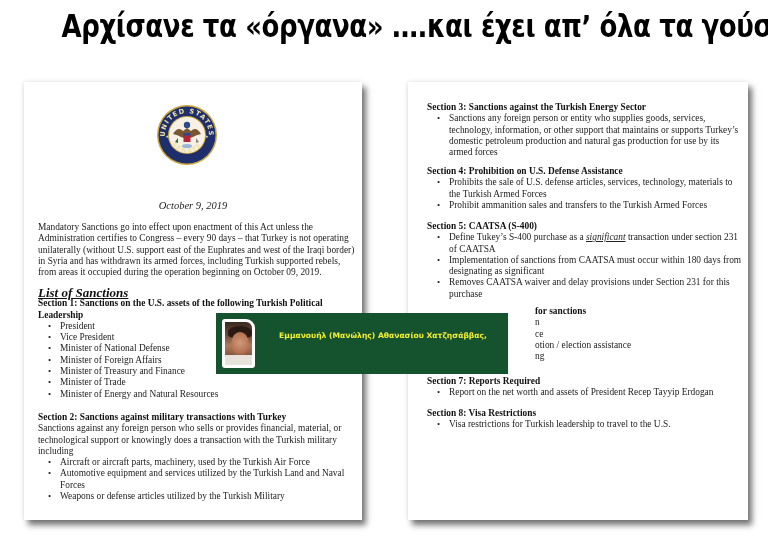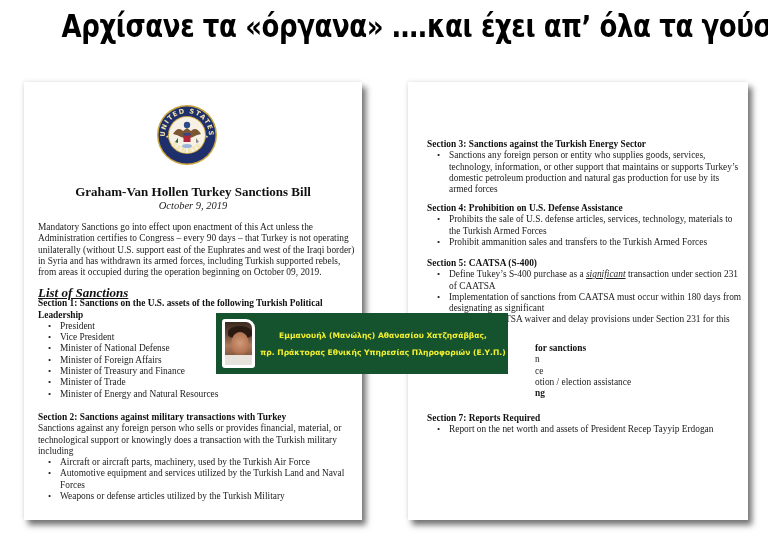--- a/index.html
+++ b/index.html
@@ -51,21 +51,21 @@
       font-size: 9.4px; line-height: 11.3px; color: #222;
     }
     ul.bullets li::before {
       content: "•"; position: absolute; left: 10px; top: 0; font-size: 9px;
     }
 
     .lp-intro { position: absolute; left: 14px; top: 140px; width: 318px; }
     .lp-list { position: absolute; left: 14px; top: 205px; width: 318px; }
     .lp-s2 { position: absolute; left: 14px; top: 330px; width: 318px; }
 
-    .rp-block { position: absolute; left: 19px; width: 315px; margin-top: 37px; }
+    .rp-block { position: absolute; left: 19px; width: 315px; }
     .rp-s3 { top: 20px; }
     .rp-s4 { top: 84px; }
     .rp-s5 { top: 139px; }
     .rp-s6 { top: 224px; }
     .rp-s7 { top: 294px; }
     .rp-s8 { top: 326px; }
 
     .sig { font-style: italic; text-decoration: underline; }
 
     .overlay {
@@ -126,21 +126,20 @@
       <rect x="27.5" y="29" width="7" height="9" fill="#b2263a"></rect>
       <rect x="27.5" y="29" width="7" height="2.5" fill="#2c4a8a"></rect>
       <path d="M22 34 l-3 4 l3 1 z" fill="#2f6a34"></path>
       <path d="M40 34 l3 4 l-3 1 z" fill="#8a8a8a"></path>
       <ellipse cx="31" cy="42" rx="5" ry="2" fill="#9bb6d6"></ellipse>
       <text x="9.5" y="34" font-size="4" fill="#f0e2a8">★</text>
       <text x="49" y="34" font-size="4" fill="#f0e2a8">★</text>
     </svg>
   </div>
 
-  <div class="doc-title">Graham-Van Hollen Turkey Sanctions Bill</div>
   <div class="doc-date">October 9, 2019</div>
 
   <div class="lp-intro body-text">Mandatory Sanctions go into effect upon enactment of this Act unless the Administration certifies to Congress – every 90 days – that Turkey is not operating unilaterally (without U.S. support east of the Euphrates and west of the Iraqi border) in Syria and has withdrawn its armed forces, including Turkish supported rebels, from areas it occupied during the operation beginning on October 09, 2019.</div>
 
   <div class="lp-list">
     <div class="list-head">List of Sanctions</div>
     <div class="section-head">Section 1: Sanctions on the U.S. assets of the following Turkish Political Leadership</div>
     <ul class="bullets">
       <li>President</li>
       <li>Vice President</li>
@@ -186,35 +185,40 @@
       <li>Implementation of sanctions from CAATSA must occur within 180 days from designating as significant</li>
       <li>Removes CAATSA waiver and delay provisions under Section 231 for this purchase</li>
     </ul>
   </div>
 
   <div class="rp-block rp-s6">
     <div class="section-head" style="padding-left:108px;">for sanctions</div>
     <div class="body-text" style="padding-left:108px;">n</div>
     <div class="body-text" style="padding-left:108px;">ce</div>
     <div class="body-text" style="padding-left:108px;">otion / election assistance</div>
-    <div class="body-text" style="padding-left:108px;font-weight:bold;">ng</div>
+    <div class="body-text" style="padding-left:108px;">ng</div>
   </div>
 
   <div class="rp-block rp-s7">
     <div class="section-head">Section 7: Reports Required</div>
     <ul class="bullets">
       <li>Report on the net worth and assets of President Recep Tayyip Erdogan</li>
     </ul>
   </div>
 
+  <div class="rp-block rp-s8">
+    <div class="section-head">Section 8: Visa Restrictions</div>
+    <ul class="bullets">
+      <li>Visa restrictions for Turkish leadership to travel to the U.S.</li>
+    </ul>
+  </div>
 </div>
 
 <div class="overlay">
   <div class="photo-frame">
     <div class="hair"></div>
     <div class="face"></div>
     <div class="shirt"></div>
   </div>
   <div class="overlay-text">
     <div>Εμμανουήλ (Μανώλης) Αθανασίου Χατζησάββας,</div>
-    <div>πρ. Πράκτορας Εθνικής Υπηρεσίας Πληροφοριών (Ε.Υ.Π.)</div>
   </div>
 </div>
 
 </body></html>

